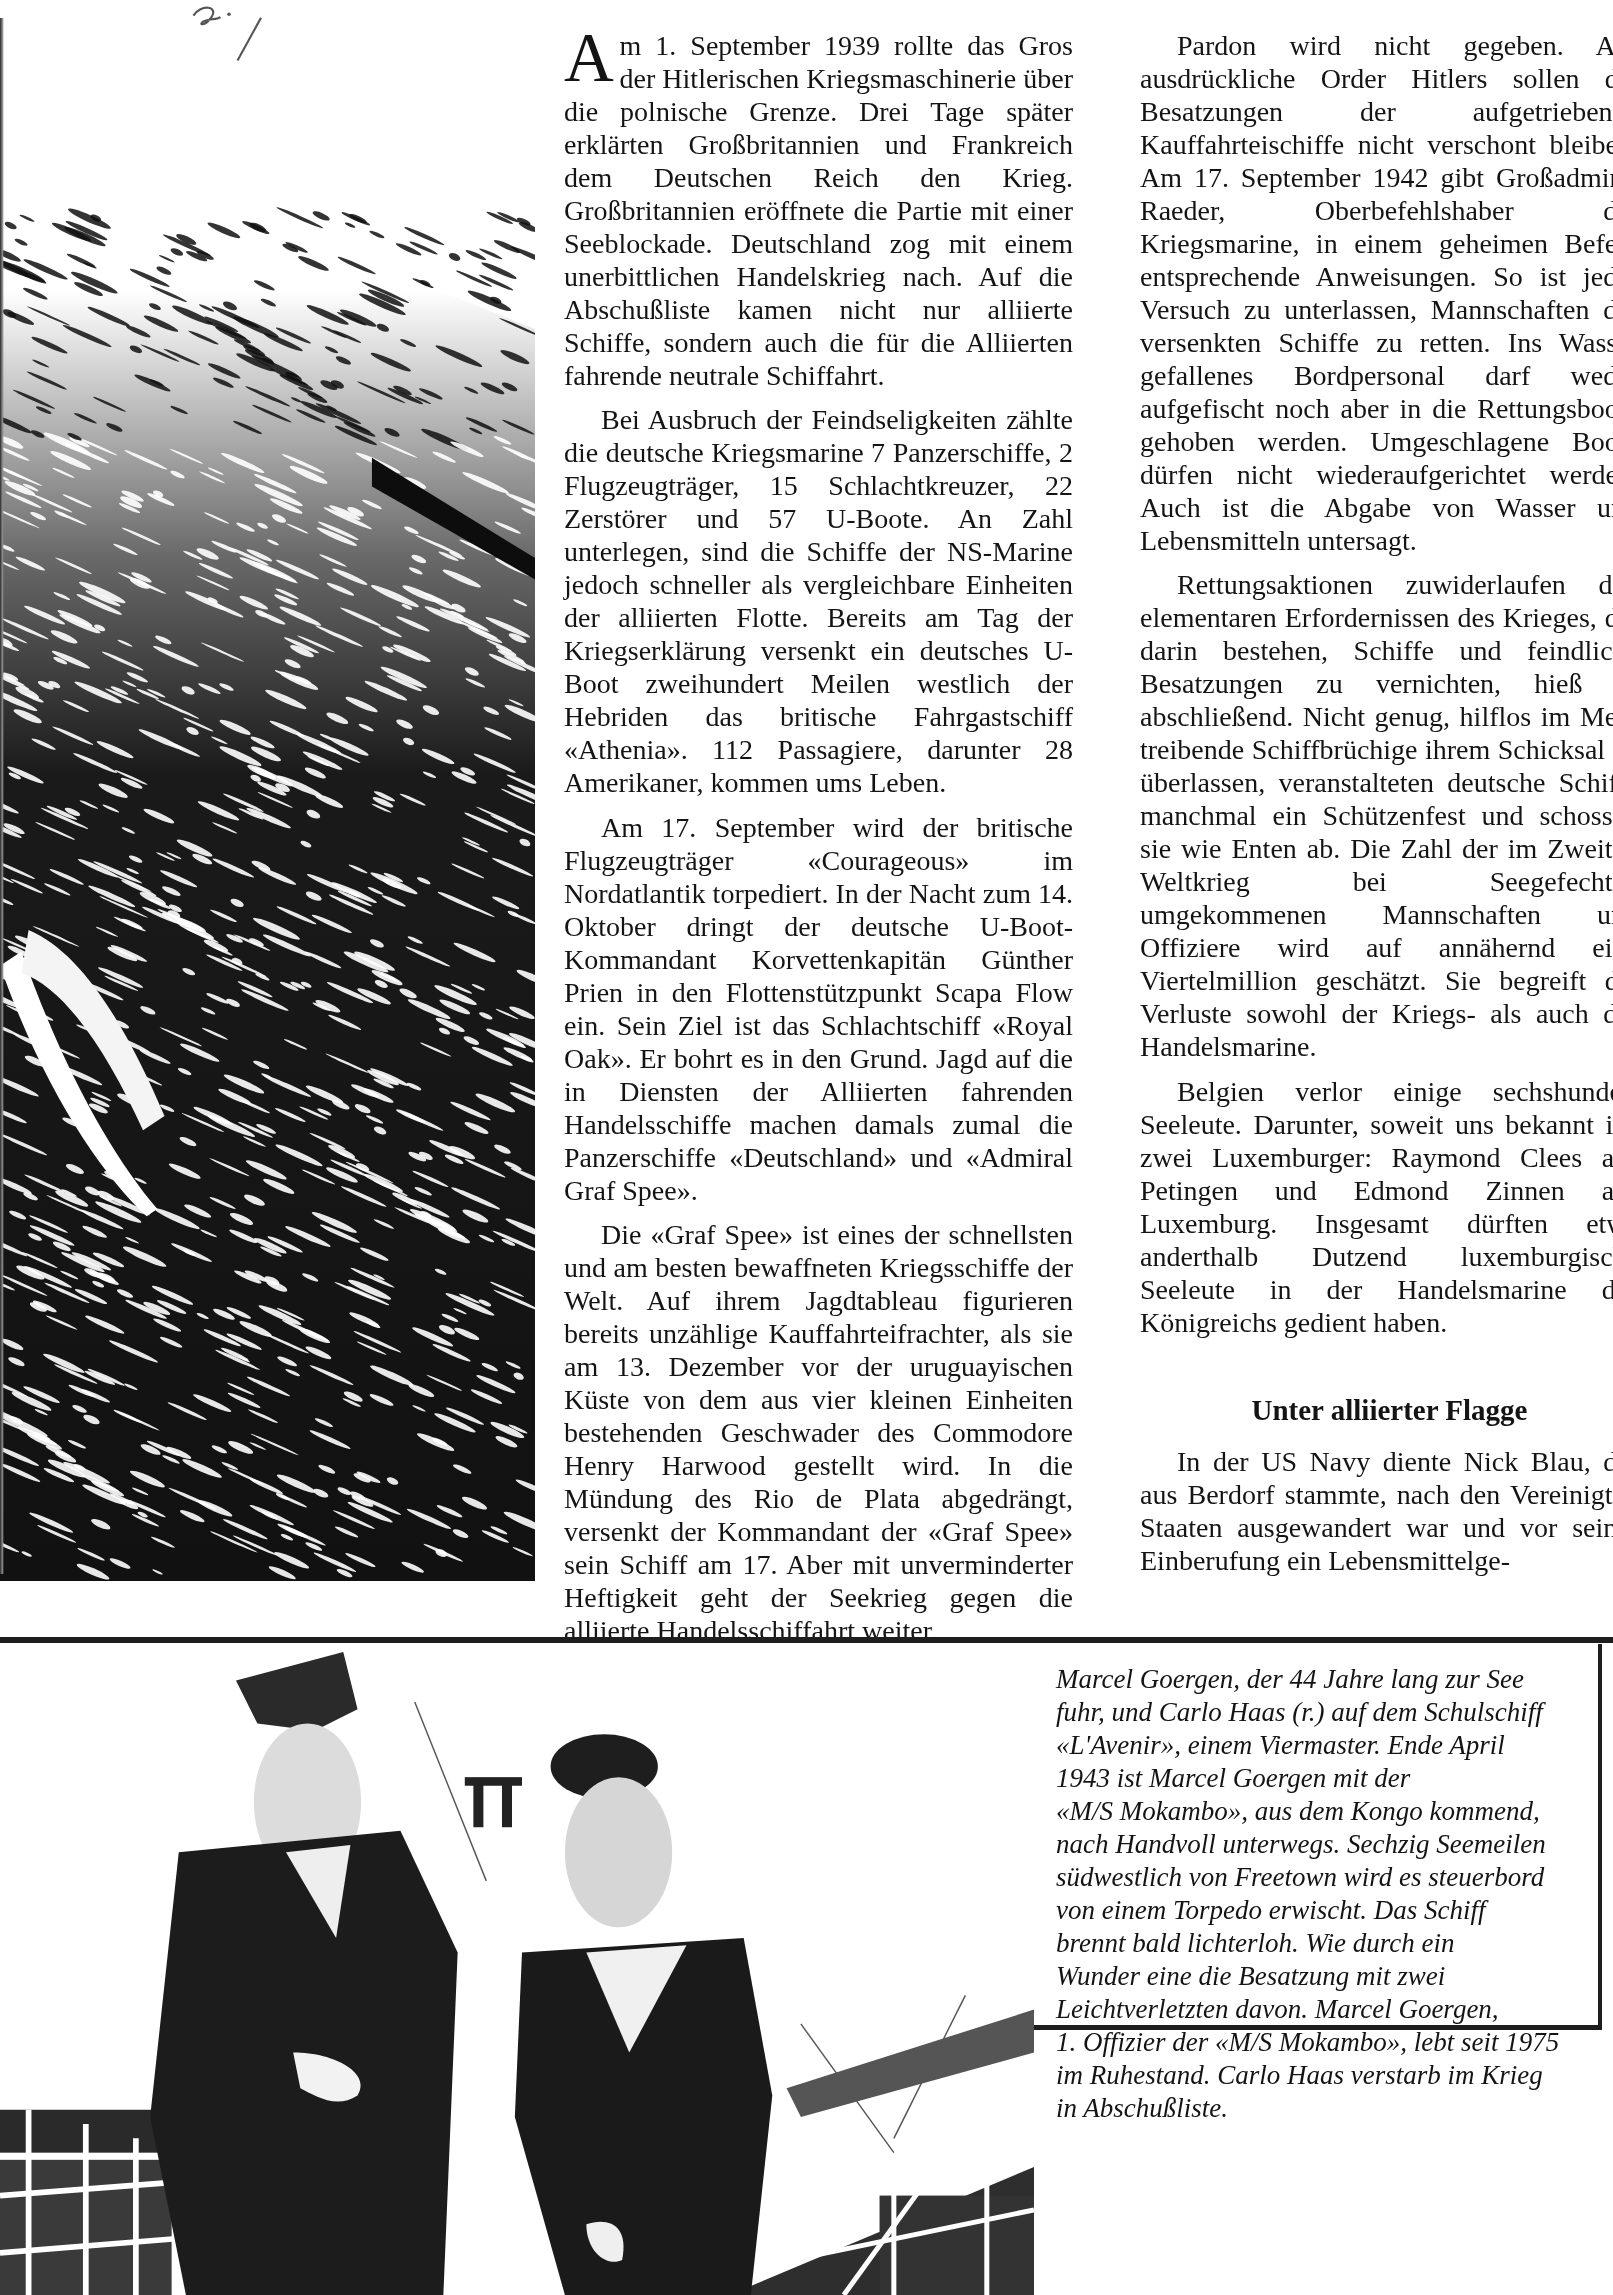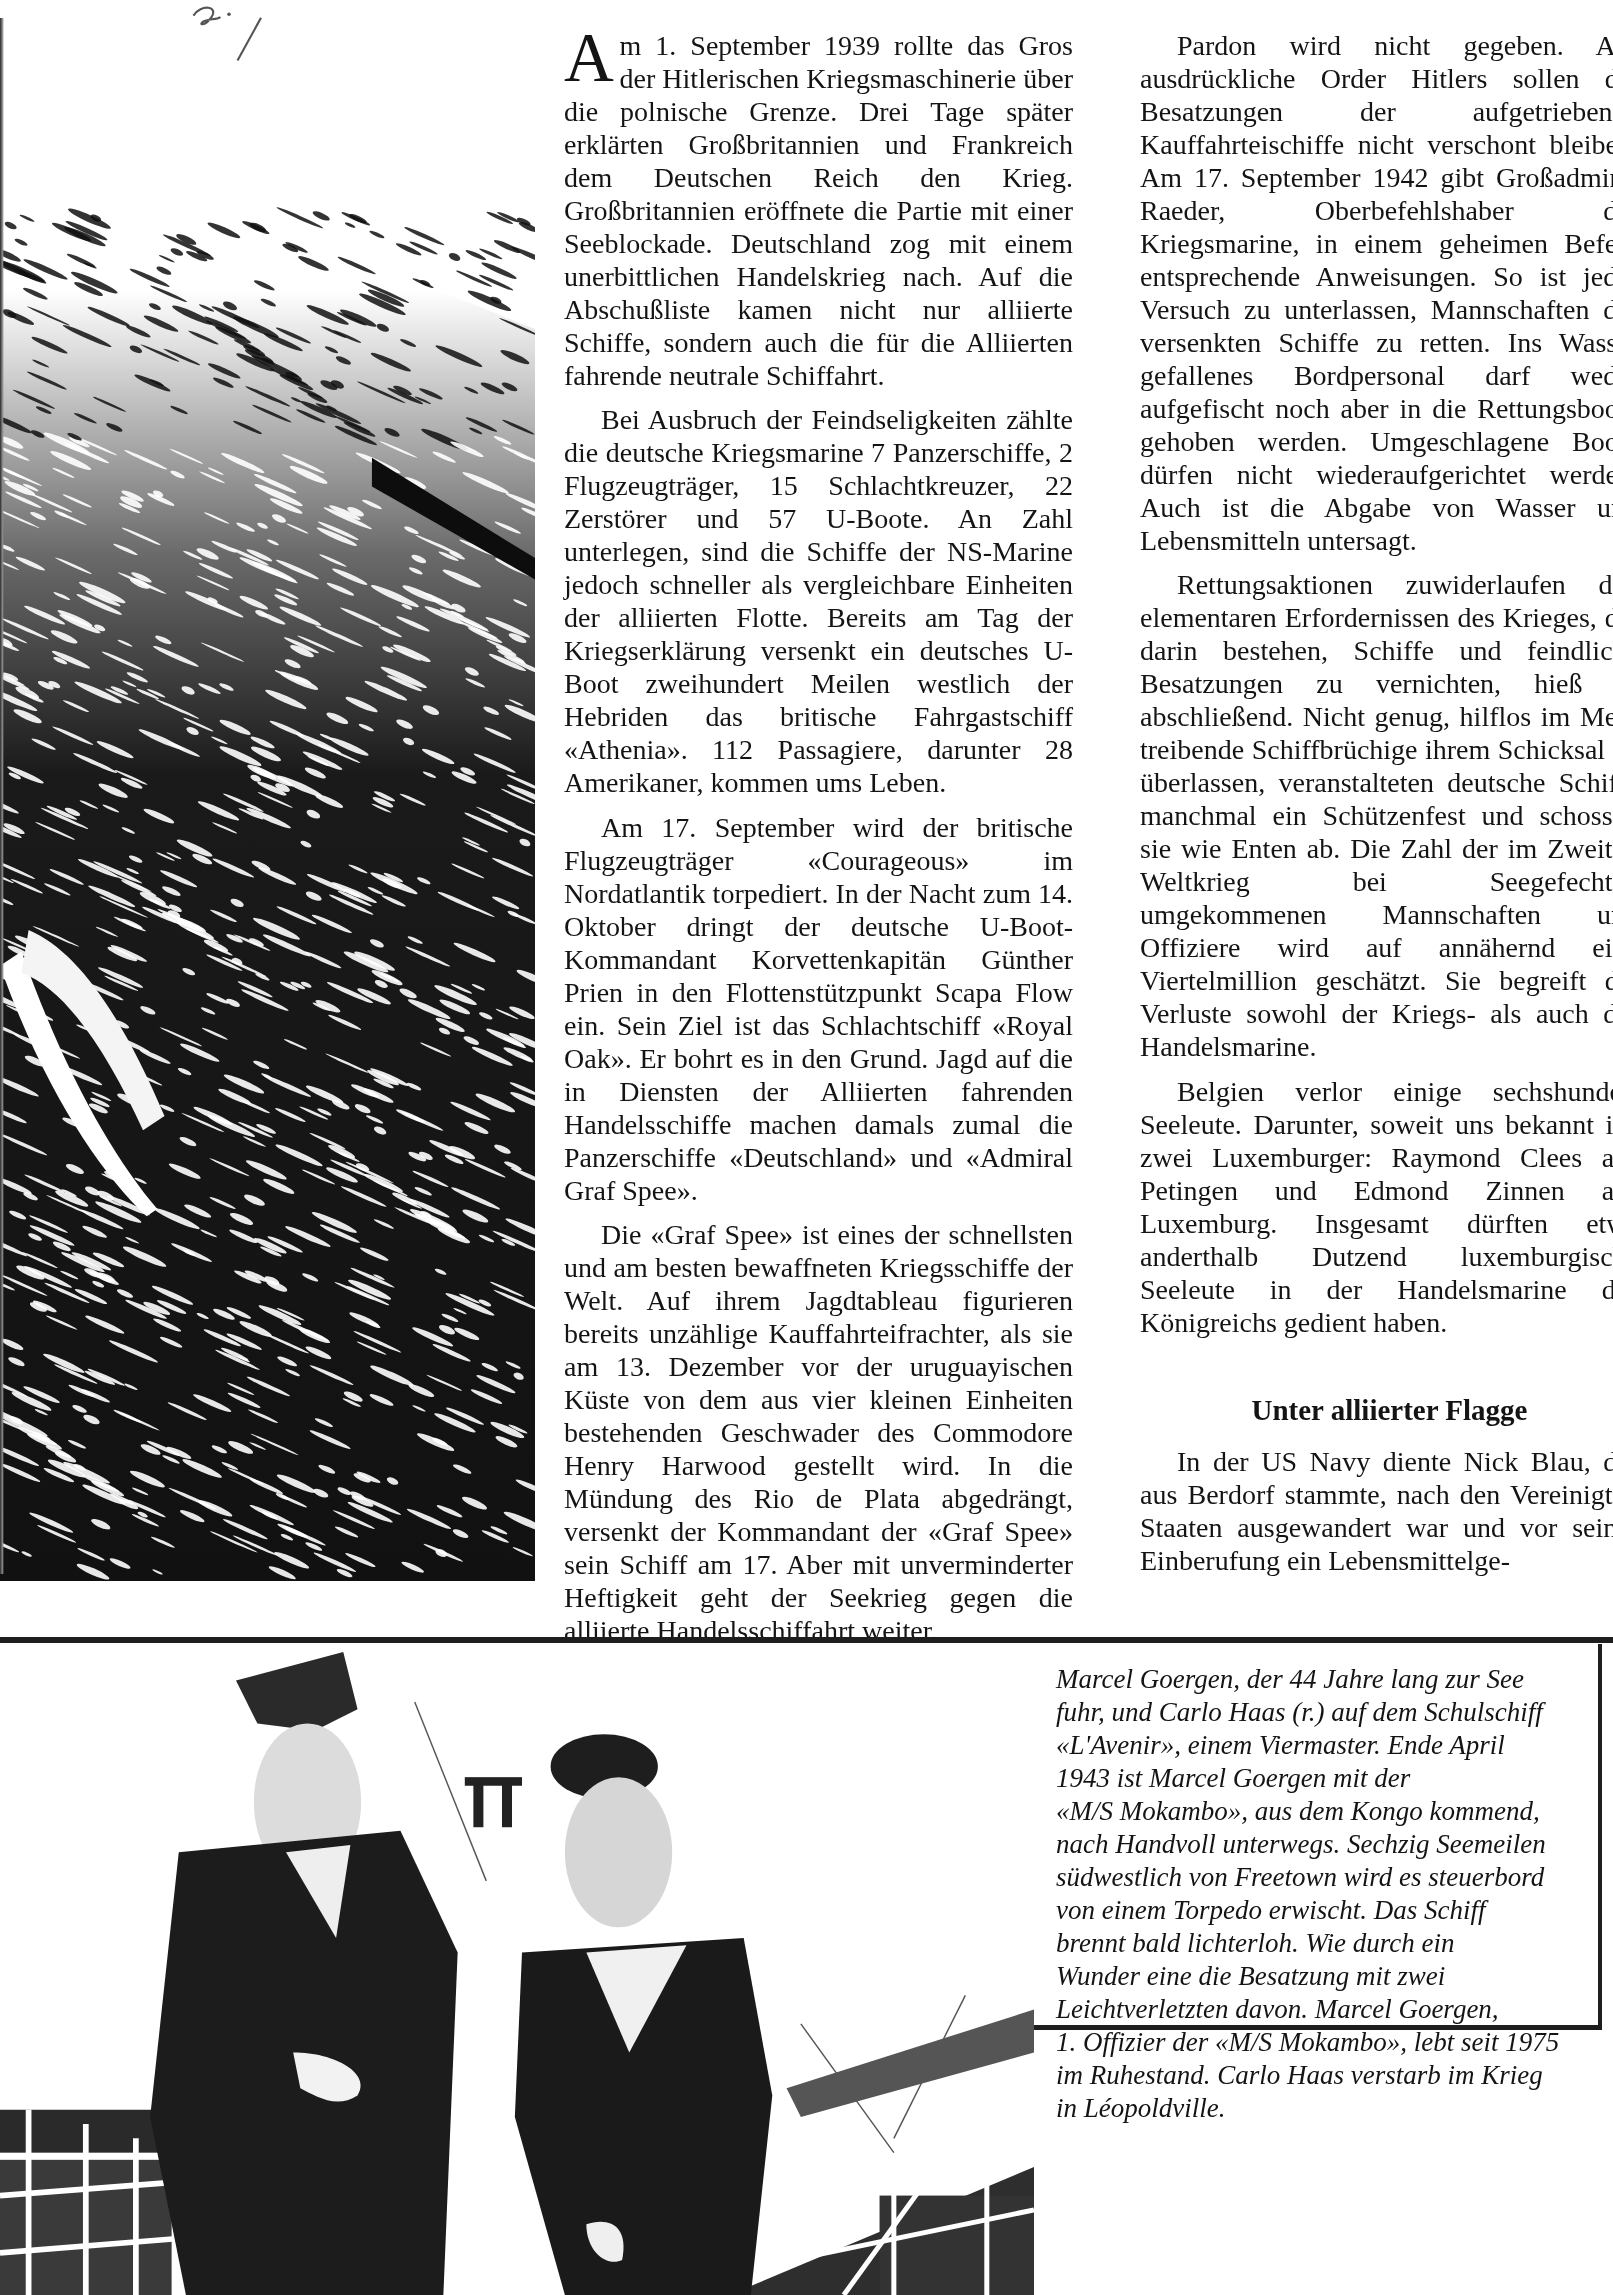--- a/index.html
+++ b/index.html
@@ -1080,15 +1080,15 @@
   <span class="line">1943 ist Marcel Goergen mit der</span>
   <span class="line">«M/S Mokambo», aus dem Kongo kommend,</span>
   <span class="line">nach Handvoll unterwegs. Sechzig Seemeilen</span>
   <span class="line">südwestlich von Freetown wird es steuerbord</span>
   <span class="line">von einem Torpedo erwischt. Das Schiff</span>
   <span class="line">brennt bald lichterloh. Wie durch ein</span>
   <span class="line">Wunder eine die Besatzung mit zwei</span>
   <span class="line">Leichtverletzten davon. Marcel Goergen,</span>
   <span class="line">1. Offizier der «M/S Mokambo», lebt seit 1975</span>
   <span class="line">im Ruhestand. Carlo Haas verstarb im Krieg</span>
-  <span class="line">in Léopoldville.</span>
+  <span class="line">in Abschußliste.</span>
 </div>
 
 
 </body></html>

